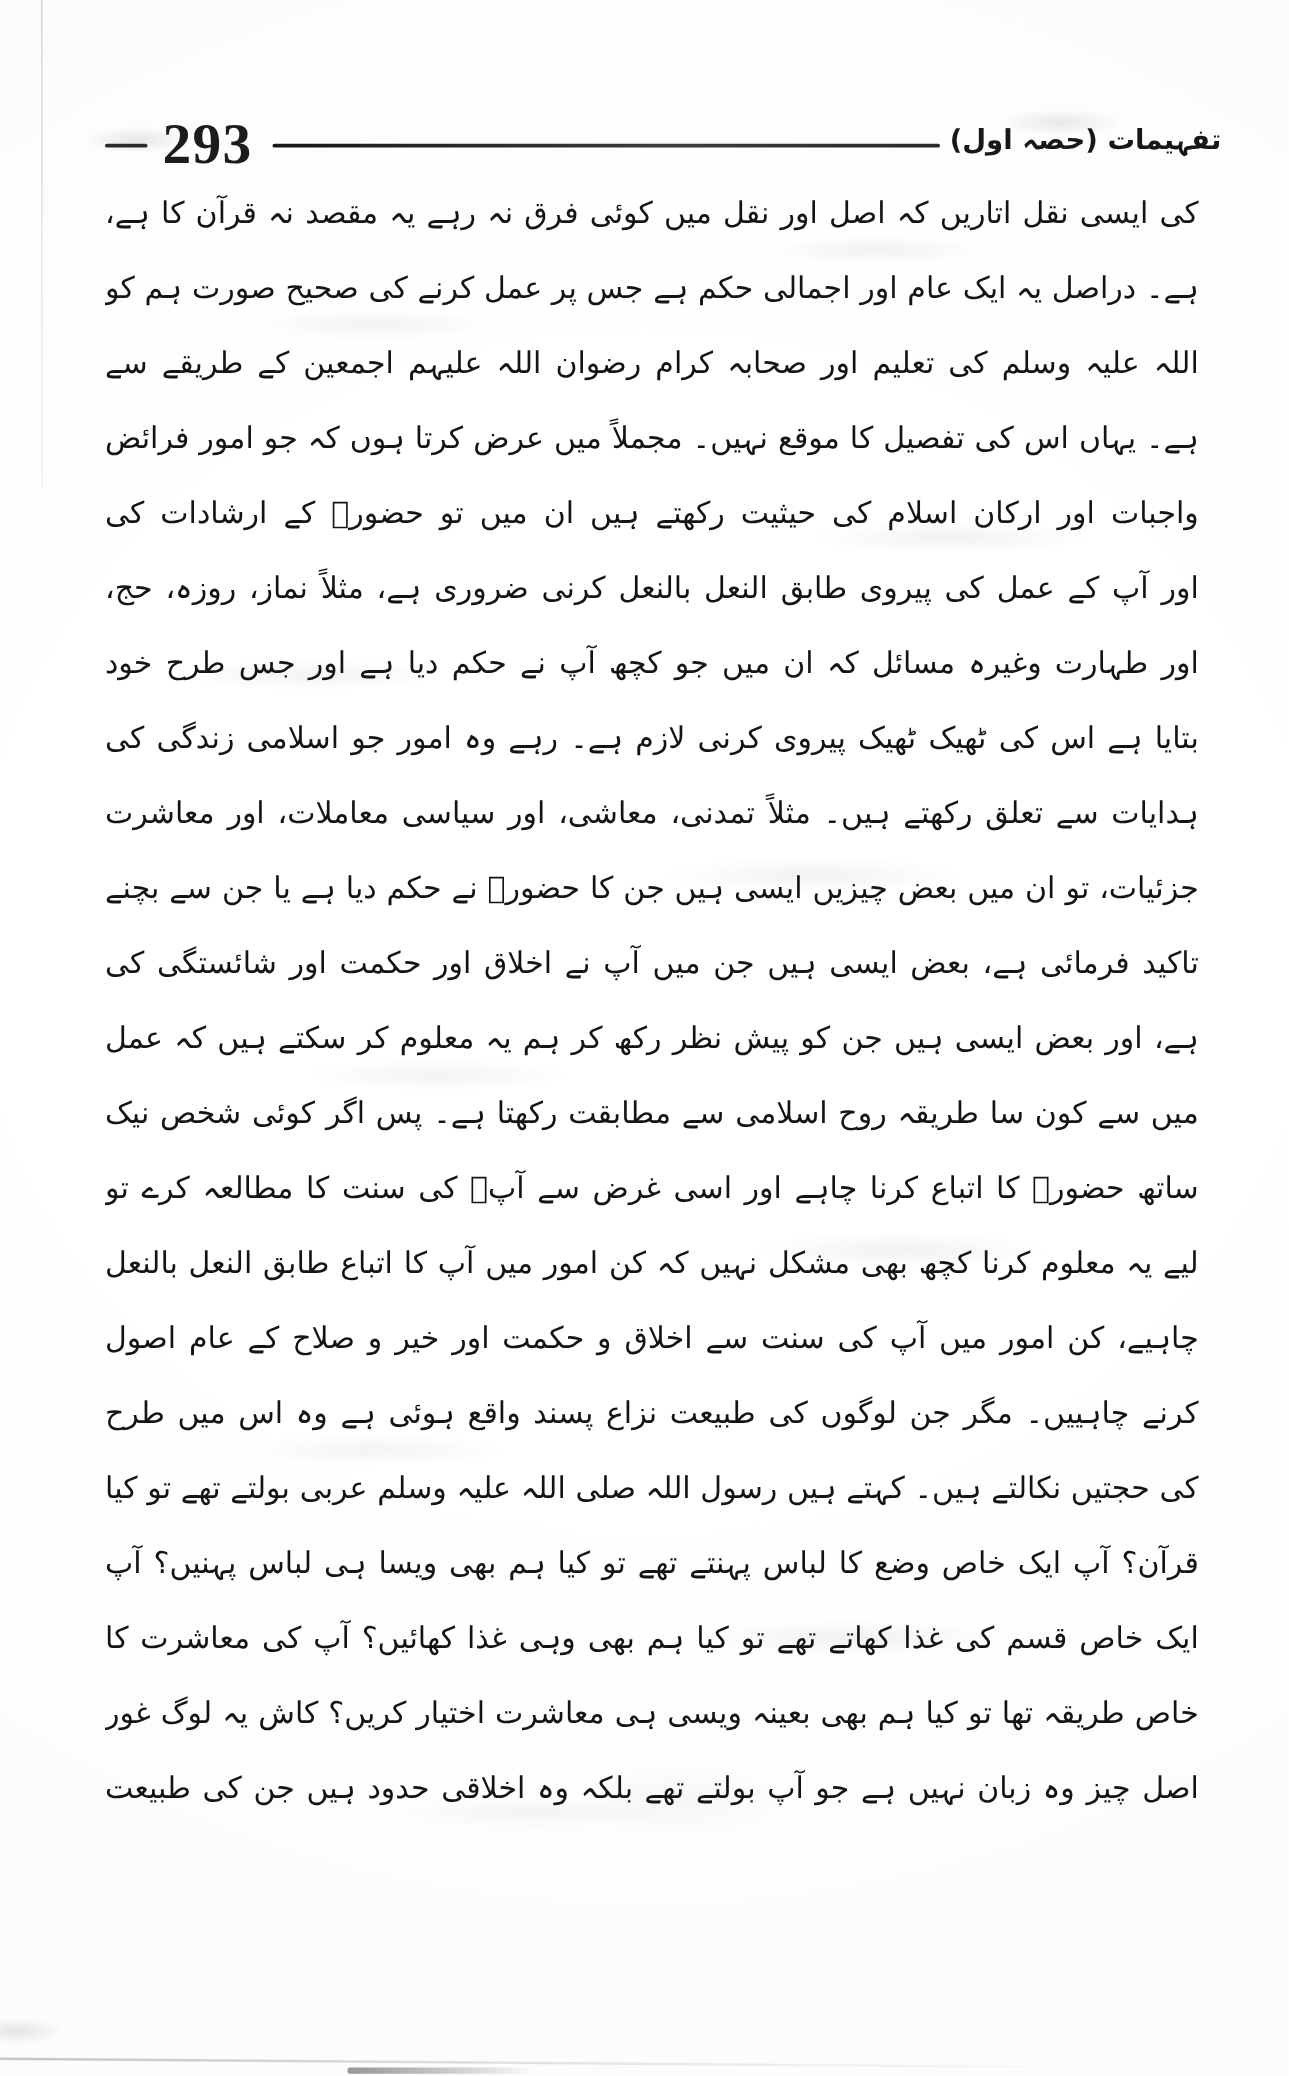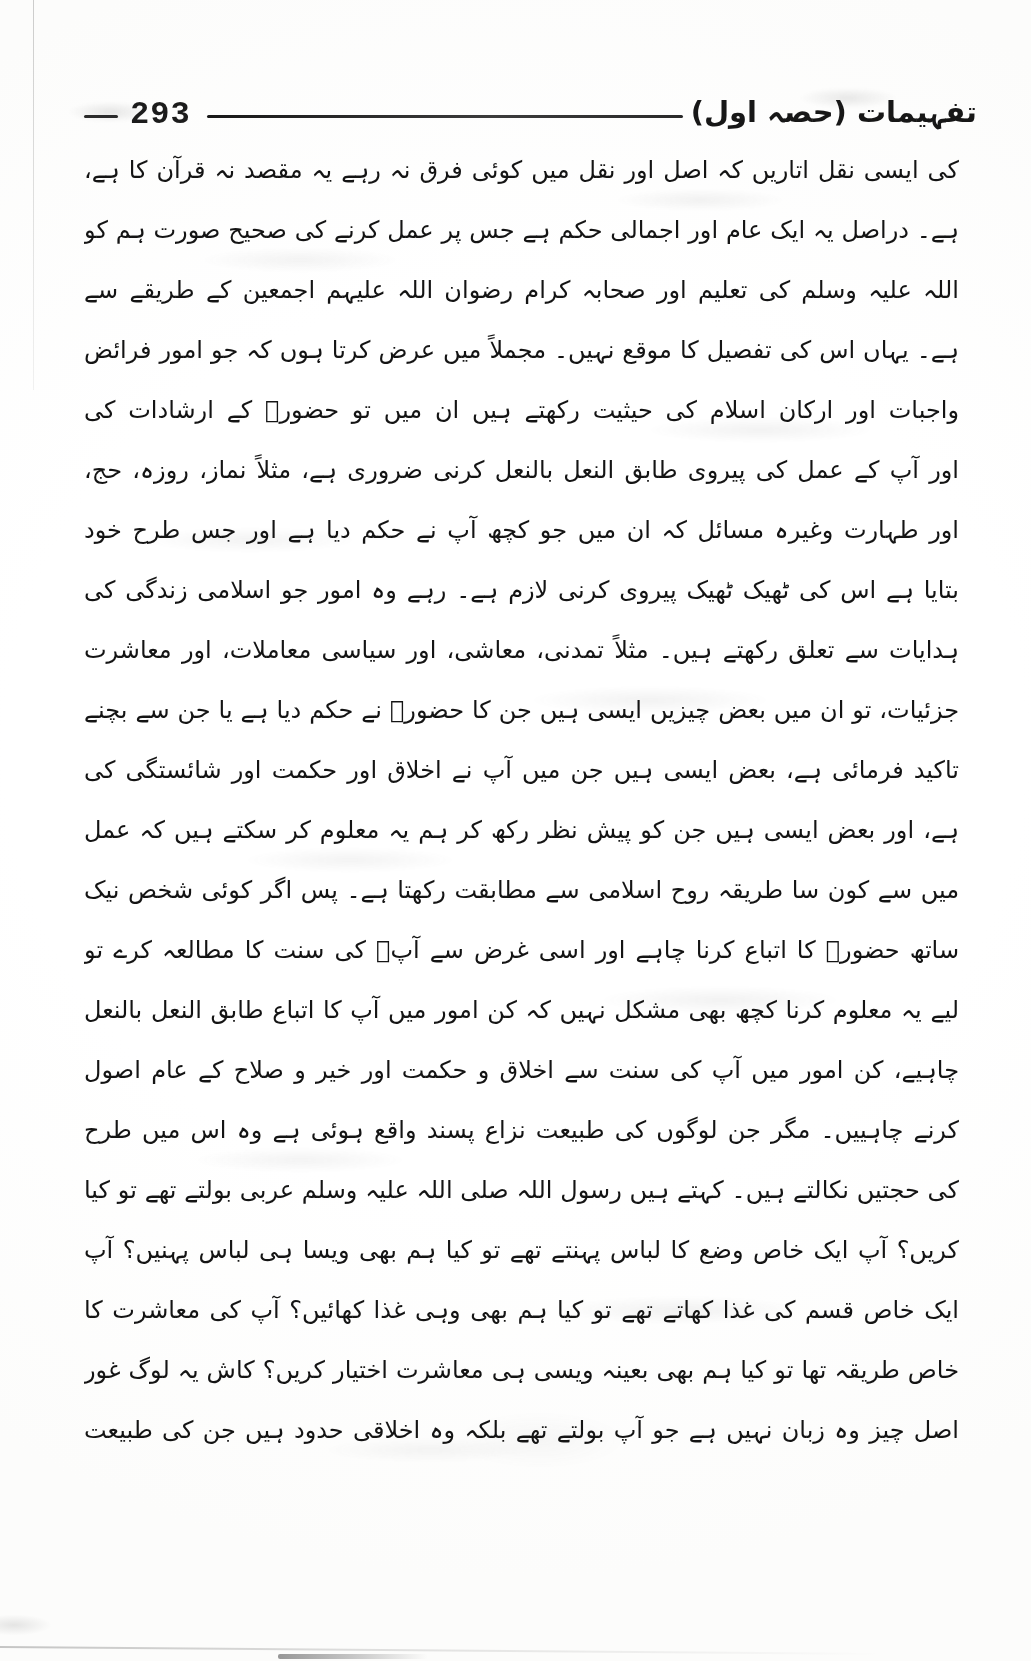--- a/index.html
+++ b/index.html
@@ -33,32 +33,32 @@
       radial-gradient(170px 20px at 680px 1310px, rgba(90,90,90,.08), transparent 70%),
       radial-gradient(150px 18px at 430px 1450px, rgba(90,90,90,.06), transparent 70%),
       radial-gradient(120px 40px at 540px 1440px, rgba(110,110,110,.05), transparent 70%);
   }
   .header {
     position:absolute; top:88px; left:84px; right:52px; height:56px;
     display:flex; align-items:center;
   }
   .dash { width:34px; height:3px; background:#2b2b2b; border-radius:2px; margin-right:12px; flex:0 0 auto; }
   .page-number {
-    font-family:Liberation Mono, monospace;
-    font-weight:700; font-size:32px; color:#1c1c1c; letter-spacing:1px;
+    font-family:Liberation Serif, serif;
+    font-weight:700; font-size:46px; color:#1c1c1c; letter-spacing:1px;
     flex:0 0 auto; padding:0 8px 4px 0;
   }
   .rule {
     flex:1 1 auto; height:3px; border-radius:2px;
     background:linear-gradient(to right,#181818,#3c3c3c 60%,#2a2a2a);
     margin:0 2px 0 8px;
   }
   .book-title {
     direction:rtl; flex:0 0 auto; white-space:nowrap;
-    font-size:29px; font-weight:700; color:#171717; padding:0 2px 8px 6px;
+    font-size:22px; font-weight:700; color:#171717; padding:0 2px 8px 6px;
   }
   .body-text {
     position:absolute; top:140px; left:84px; right:72px; direction:rtl;
   }
   .line {
     height:60px; line-height:60px; font-size:24px; color:#141414;
     text-align:justify; text-align-last:justify;
     overflow:hidden;
   }
   
@@ -106,21 +106,21 @@
     <p class="line">ہدایات سے تعلق رکھتے ہیں۔ مثلاً تمدنی، معاشی، اور سیاسی معاملات، اور معاشرت کے</p>
     <p class="line">جزئیات، تو ان میں بعض چیزیں ایسی ہیں جن کا حضورؐ نے حکم دیا ہے یا جن سے بچنے کی</p>
     <p class="line">تاکید فرمائی ہے، بعض ایسی ہیں جن میں آپ نے اخلاق اور حکمت اور شائستگی کی تعلیم دی</p>
     <p class="line">ہے، اور بعض ایسی ہیں جن کو پیش نظر رکھ کر ہم یہ معلوم کر سکتے ہیں کہ عمل کے مختلف طریقوں</p>
     <p class="line">میں سے کون سا طریقہ روح اسلامی سے مطابقت رکھتا ہے۔ پس اگر کوئی شخص نیک نیتی کے</p>
     <p class="line">ساتھ حضورؐ کا اتباع کرنا چاہے اور اسی غرض سے آپؐ کی سنت کا مطالعہ کرے تو اس کے</p>
     <p class="line">لیے یہ معلوم کرنا کچھ بھی مشکل نہیں کہ کن امور میں آپ کا اتباع طابق النعل بالنعل ہونا</p>
     <p class="line">چاہیے، کن امور میں آپ کی سنت سے اخلاق و حکمت اور خیر و صلاح کے عام اصول مستنبط</p>
     <p class="line">کرنے چاہییں۔ مگر جن لوگوں کی طبیعت نزاع پسند واقع ہوئی ہے وہ اس میں طرح طرح</p>
     <p class="line">کی حجتیں نکالتے ہیں۔ کہتے ہیں رسول اللہ صلی اللہ علیہ وسلم عربی بولتے تھے تو کیا ہم بھی عربی</p>
-    <p class="line">کریں؟ آپ ایک خاص وضع کا لباس پہنتے تھے تو کیا ہم بھی ویسا ہی لباس پہنیں؟ آپ</p>
+    <p class="line">قرآن؟ آپ ایک خاص وضع کا لباس پہنتے تھے تو کیا ہم بھی ویسا ہی لباس پہنیں؟ آپ</p>
     <p class="line">ایک خاص قسم کی غذا کھاتے تھے تو کیا ہم بھی وہی غذا کھائیں؟ آپ کی معاشرت کا ایک</p>
     <p class="line">خاص طریقہ تھا تو کیا ہم بھی بعینہ ویسی ہی معاشرت اختیار کریں؟ کاش یہ لوگ غور کرتے کہ</p>
     <p class="line">اصل چیز وہ زبان نہیں ہے جو آپ بولتے تھے بلکہ وہ اخلاقی حدود ہیں جن کی طبیعت کو</p>
   </main>
 
   <div class="smudge-corner"></div>
   <div class="edge-bottom"></div>
   <div class="smudge-bottom"></div>
 </div>
 

